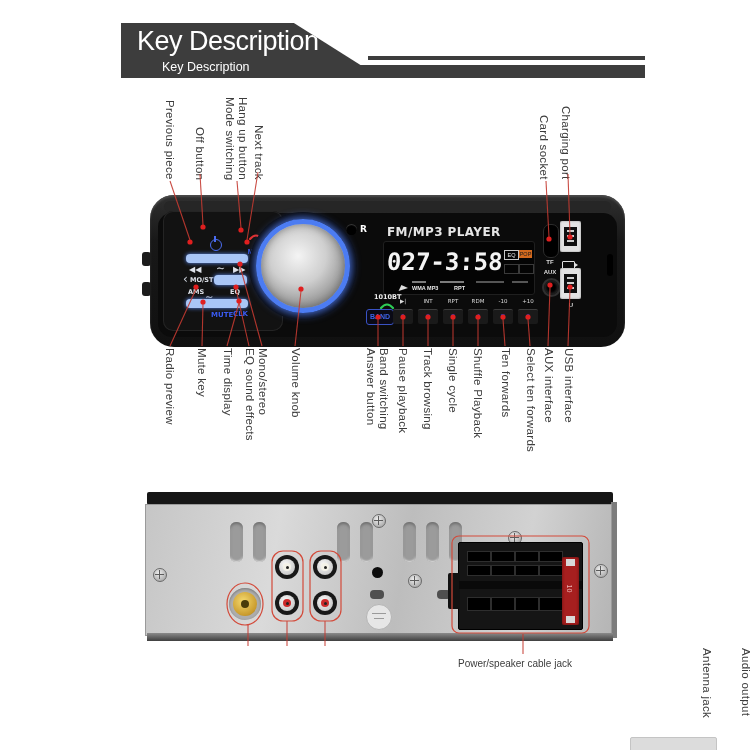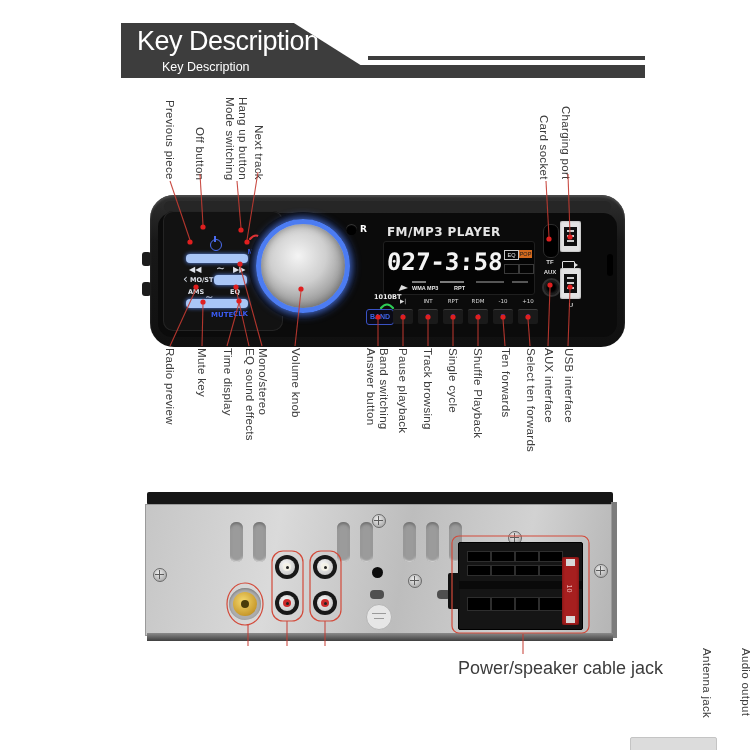--- a/index.html
+++ b/index.html
@@ -13,21 +13,21 @@
   .banner-sub{position:absolute;left:41px;top:37px;font-size:12.5px;color:#fff;}
   .banner-strip{position:absolute;left:360px;top:65px;width:285px;height:13px;background:#3d3d3d;}
   .banner-line{position:absolute;left:368px;top:56px;width:277px;height:4px;background:#3d3d3d;}
 
   
   .vl{position:absolute;writing-mode:vertical-rl;text-orientation:mixed;
       font-size:11.5px;line-height:13px;color:#3c3c3c;letter-spacing:.3px;white-space:pre-line;}
   .vl.top{top:80px;height:100px;text-align:end;}
   .vl.bot{top:348px;height:132px;}
   .vl.rear{top:648px;height:100px;}
-  .hl{position:absolute;font-size:18px;color:#3c3c3c;}
+  .hl{position:absolute;font-size:10px;color:#3c3c3c;}
 
   
   .front{position:absolute;left:150px;top:195px;width:475px;height:152px;border-radius:24px;
          background:linear-gradient(#303030,#181818 30%,#101010);box-shadow:inset 0 2px 2px #4a4a4a;}
   .front-face{position:absolute;left:8px;top:18px;width:459px;height:124px;border-radius:14px;background:#0b0b0b;}
   .front-topband{position:absolute;left:14px;top:6px;width:447px;height:11px;border-radius:6px;background:#262626;}
   .ear{position:absolute;width:9px;height:14px;background:#1c1c1c;border-radius:3px;}
   .cluster{position:absolute;left:13px;top:16px;width:120px;height:120px;border-radius:10px;background:#121212;box-shadow:inset 0 0 0 1px #242424;}
   .bar{position:absolute;height:9px;border-radius:4px;background:#a9c6f6;box-shadow:0 0 4px #5d8bf0;}
   .btxt{position:absolute;color:#dfe3ea;font-size:8px;font-family:"DejaVu Sans",sans-serif;}

